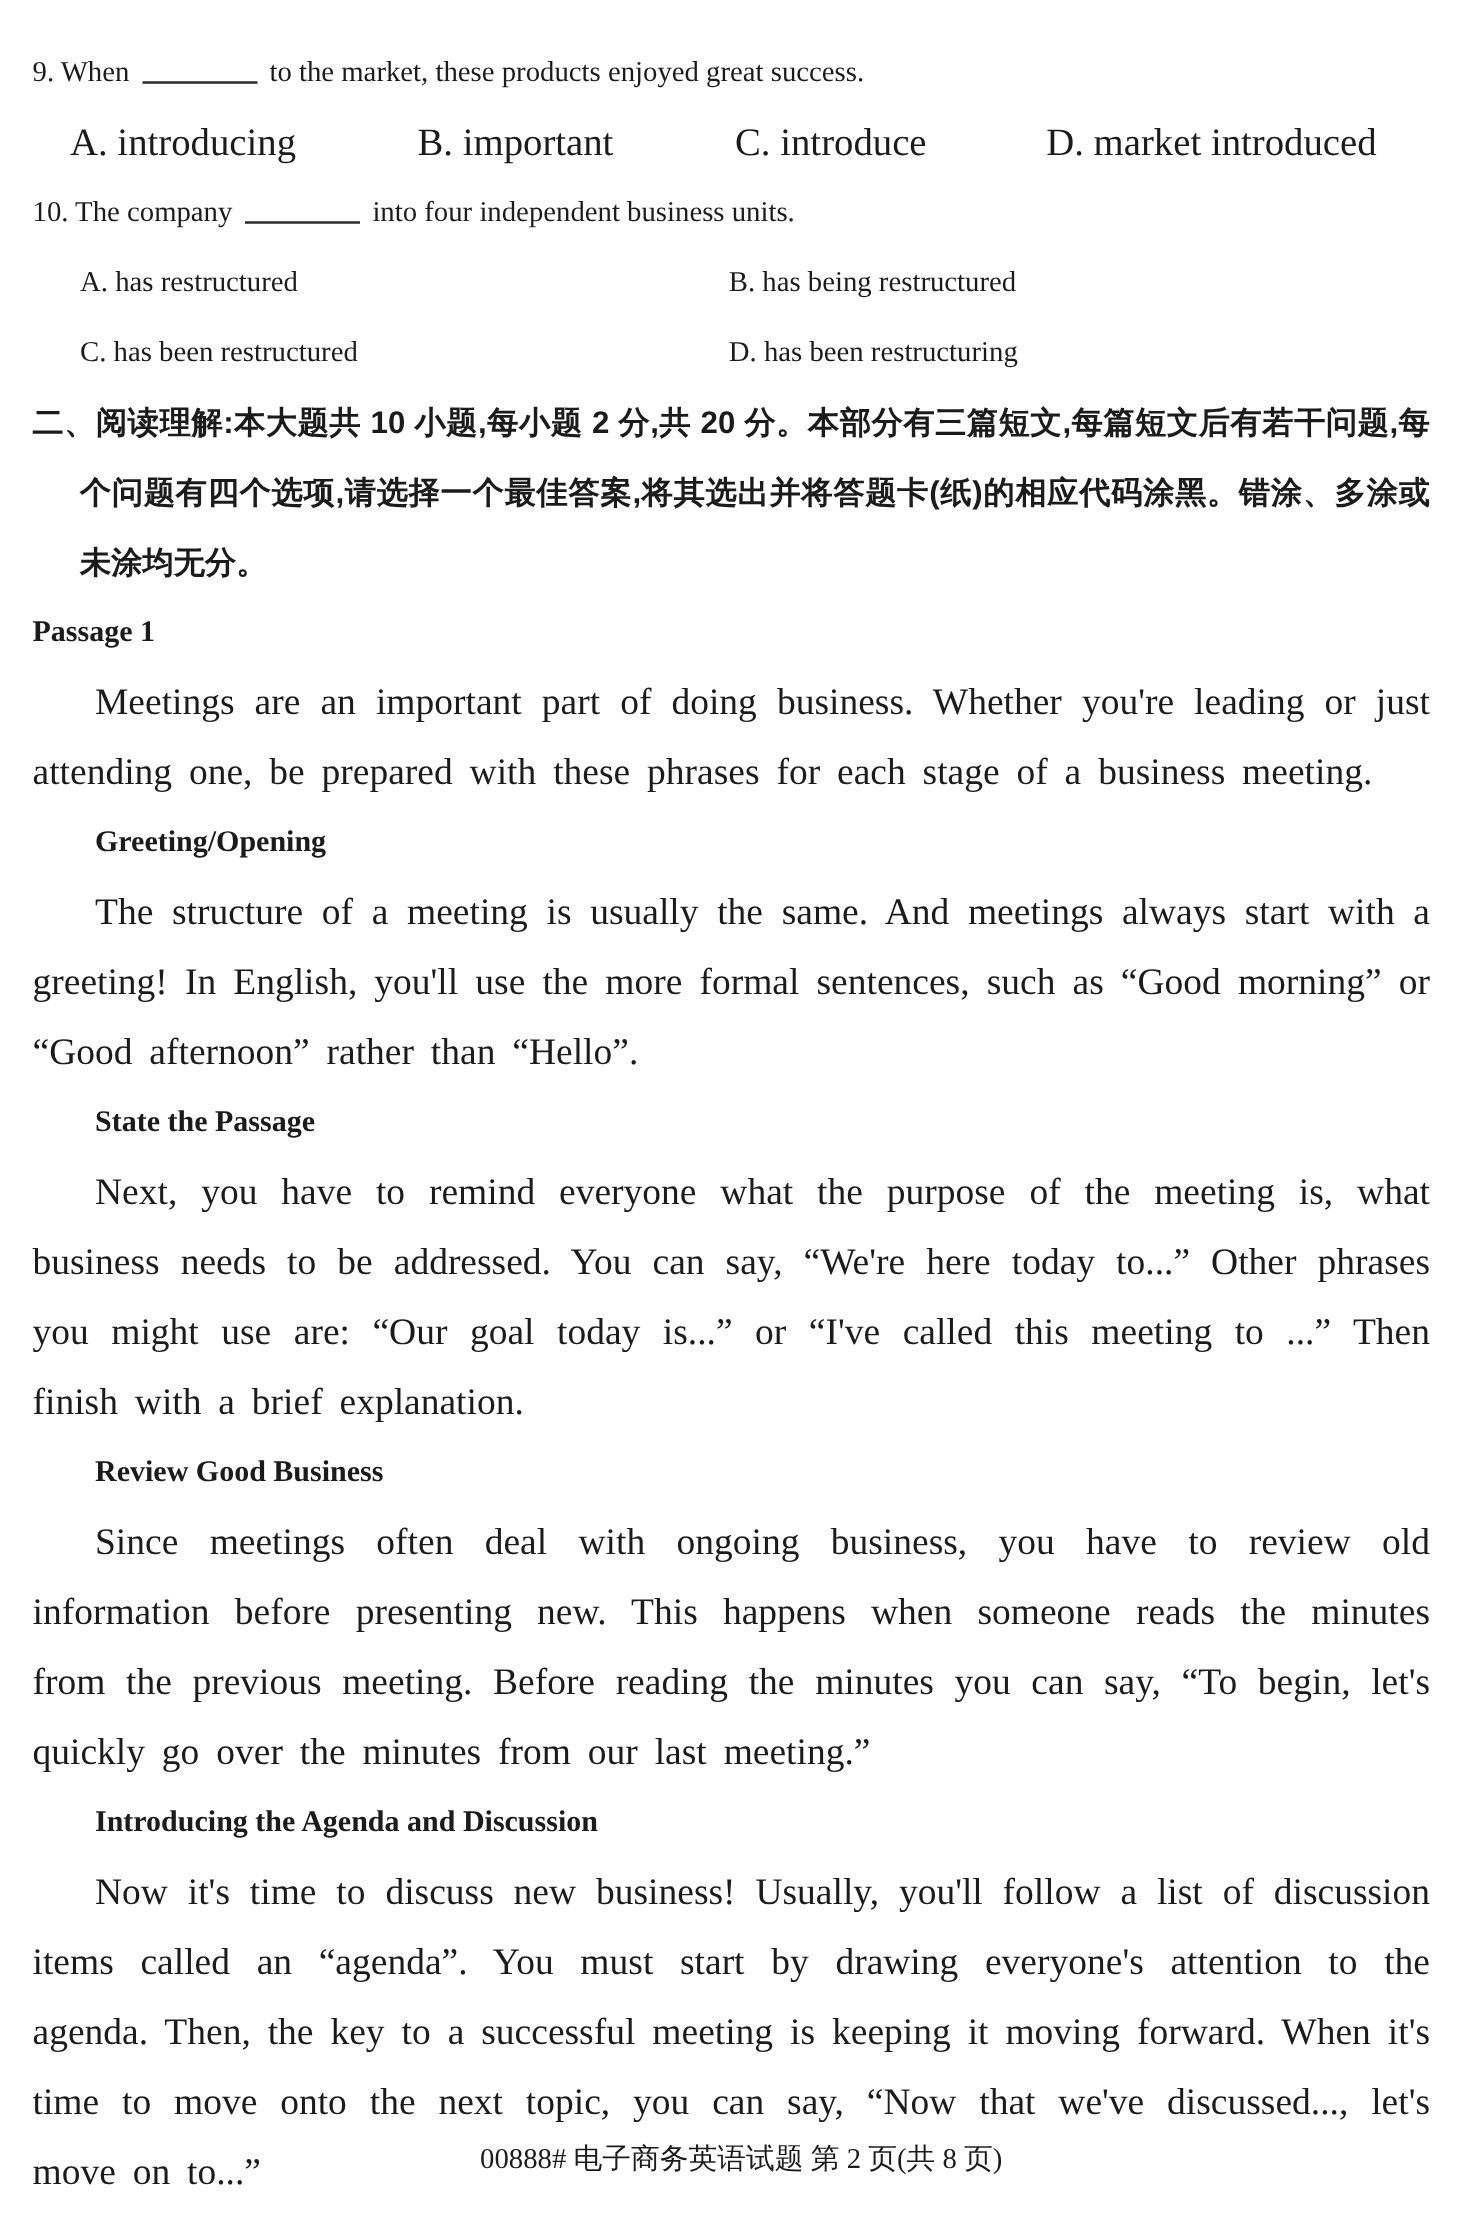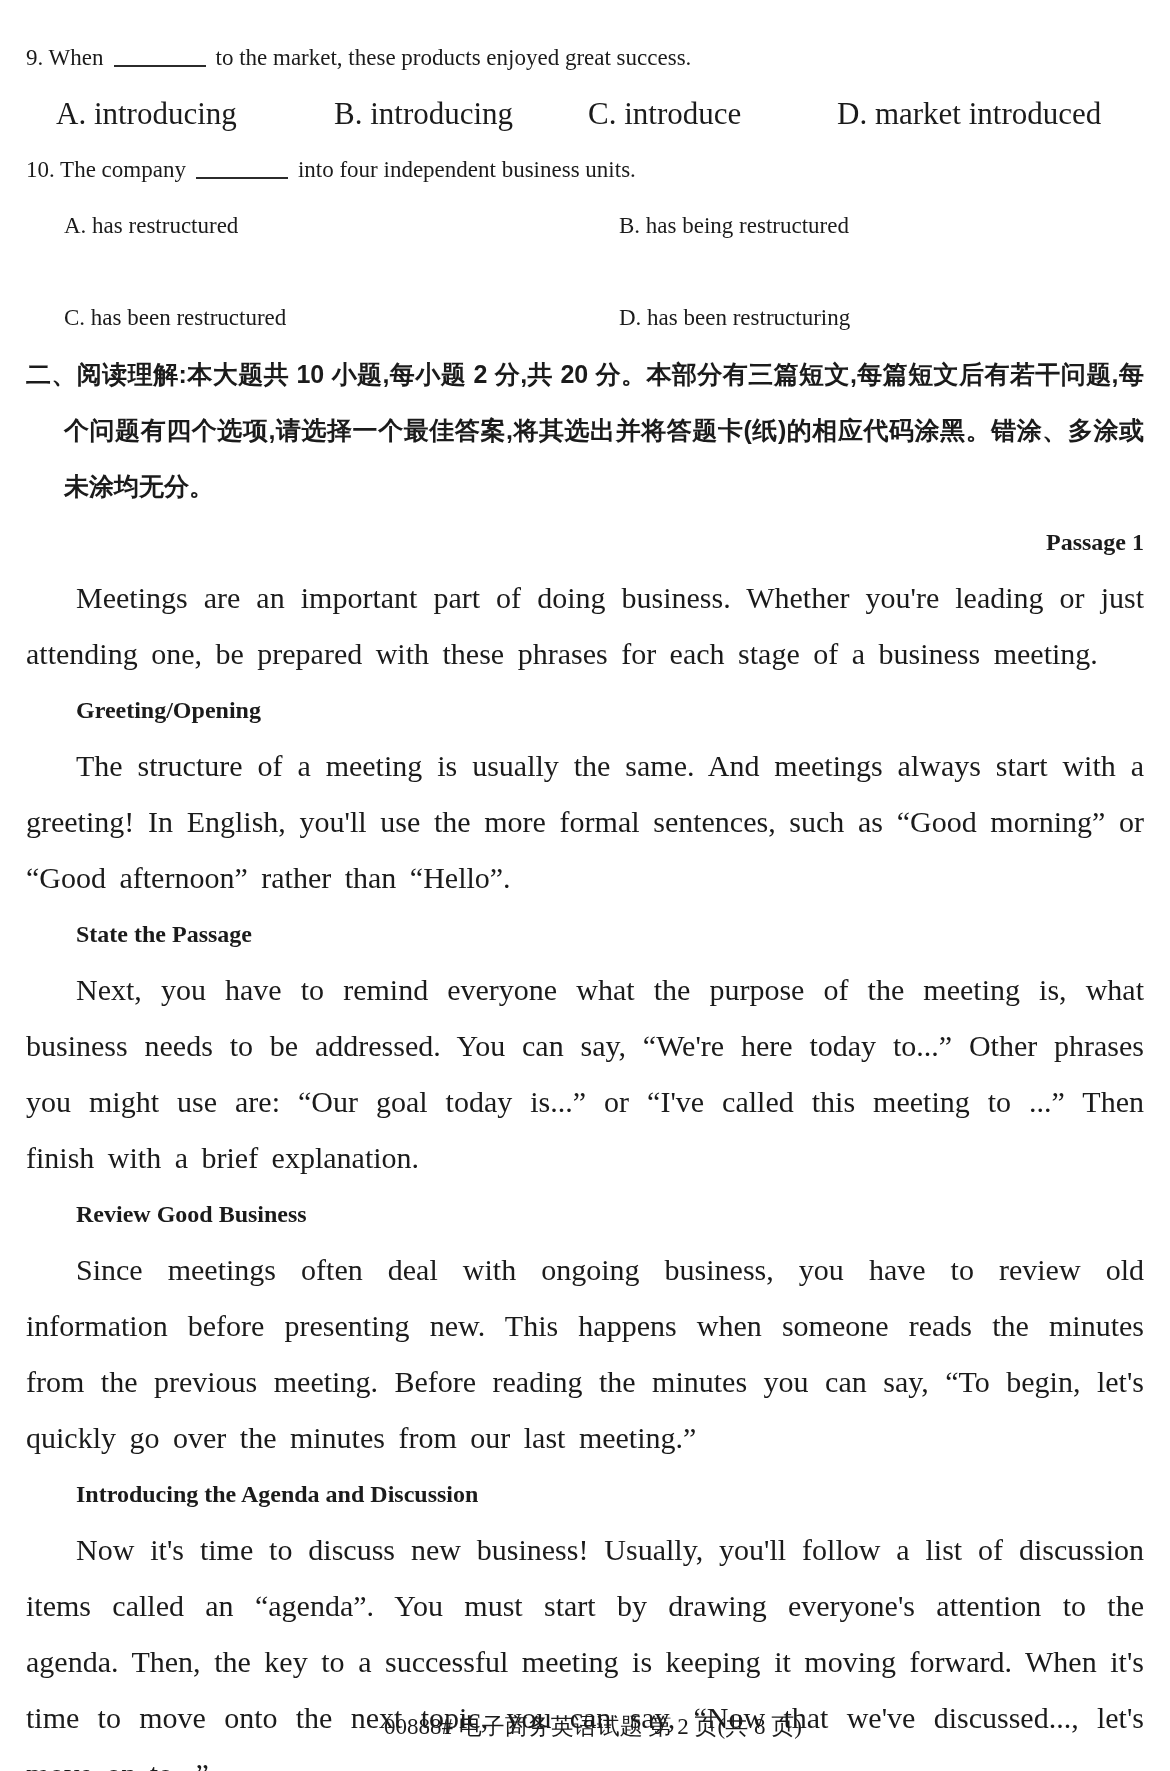--- a/index.html
+++ b/index.html
@@ -13,29 +13,29 @@
   .blank{
     display:inline-block;width:92px;height:2px;
     border-bottom:2px solid #2b2b2b;margin:0 10px;
     transform:translateY(2px);
   }
   .opts-row{display:flex;padding-left:30px;}
   .opts-row .opt{font-size:31px;line-height:56px;white-space:nowrap;}
   .opts-row .opt.w1{width:278px;}
   .opts-row .opt.w2{width:254px;}
   .opts-row .opt.w3{width:249px;}
-  .opts-grid{display:grid;grid-template-columns:519px auto;padding-left:38px;gap:36px;}
+  .opts-grid{display:grid;grid-template-columns:519px auto;padding-left:38px;}
   .opts-grid .opt{font-size:23px;line-height:56px;white-space:nowrap;}
   .cn-section{
     font-family:"Liberation Sans","DejaVu Sans",sans-serif;
     font-weight:700;font-size:25px;line-height:56px;
     text-align:justify;padding-left:38px;text-indent:-38px;
   }
   .passage-title{
-    text-align:right;font-weight:700;font-size:24px;line-height:56px;
+    text-align:left;font-weight:700;font-size:24px;line-height:56px;
   }
   .para{
     font-size:30px;line-height:56px;text-align:justify;
     text-indent:50px;word-spacing:6px;font-family:Liberation Serif, serif;
   }
   .p-heading{
     font-weight:700;font-size:24px;line-height:56px;padding-left:50px;
   }
   .footer{
     position:absolute;top:1712px;left:16px;right:0;
@@ -45,21 +45,21 @@
 </head>
 <body>
 
 <div class="content">
 
   <div class="line">
     <span>9. When</span><span class="blank"></span><span>to the market, these products enjoyed great success.</span>
   </div>
   <div class="opts-row">
     <span class="opt w1">A. introducing</span>
-    <span class="opt w2">B. introducing</span>
+    <span class="opt w2">B. important</span>
     <span class="opt w3">C. introduce</span>
     <span class="opt">D. market introduced</span>
   </div>
 
   <div class="line">
     <span>10. The company</span><span class="blank"></span><span>into four independent business units.</span>
   </div>
   <div class="opts-grid">
     <span class="opt">A. has restructured</span>
     <span class="opt">B. has being restructured</span>

